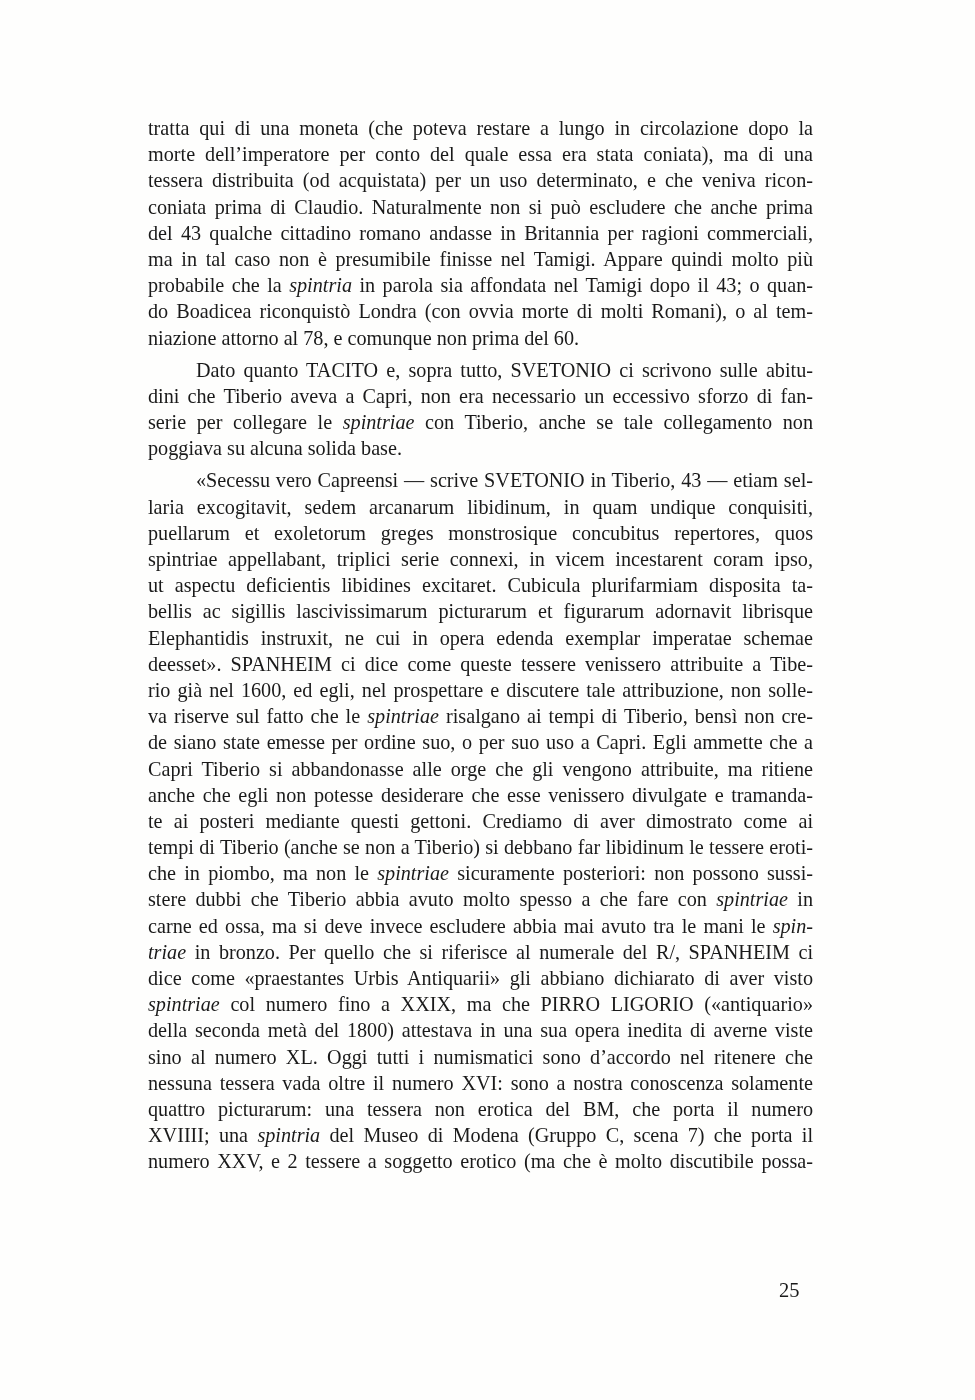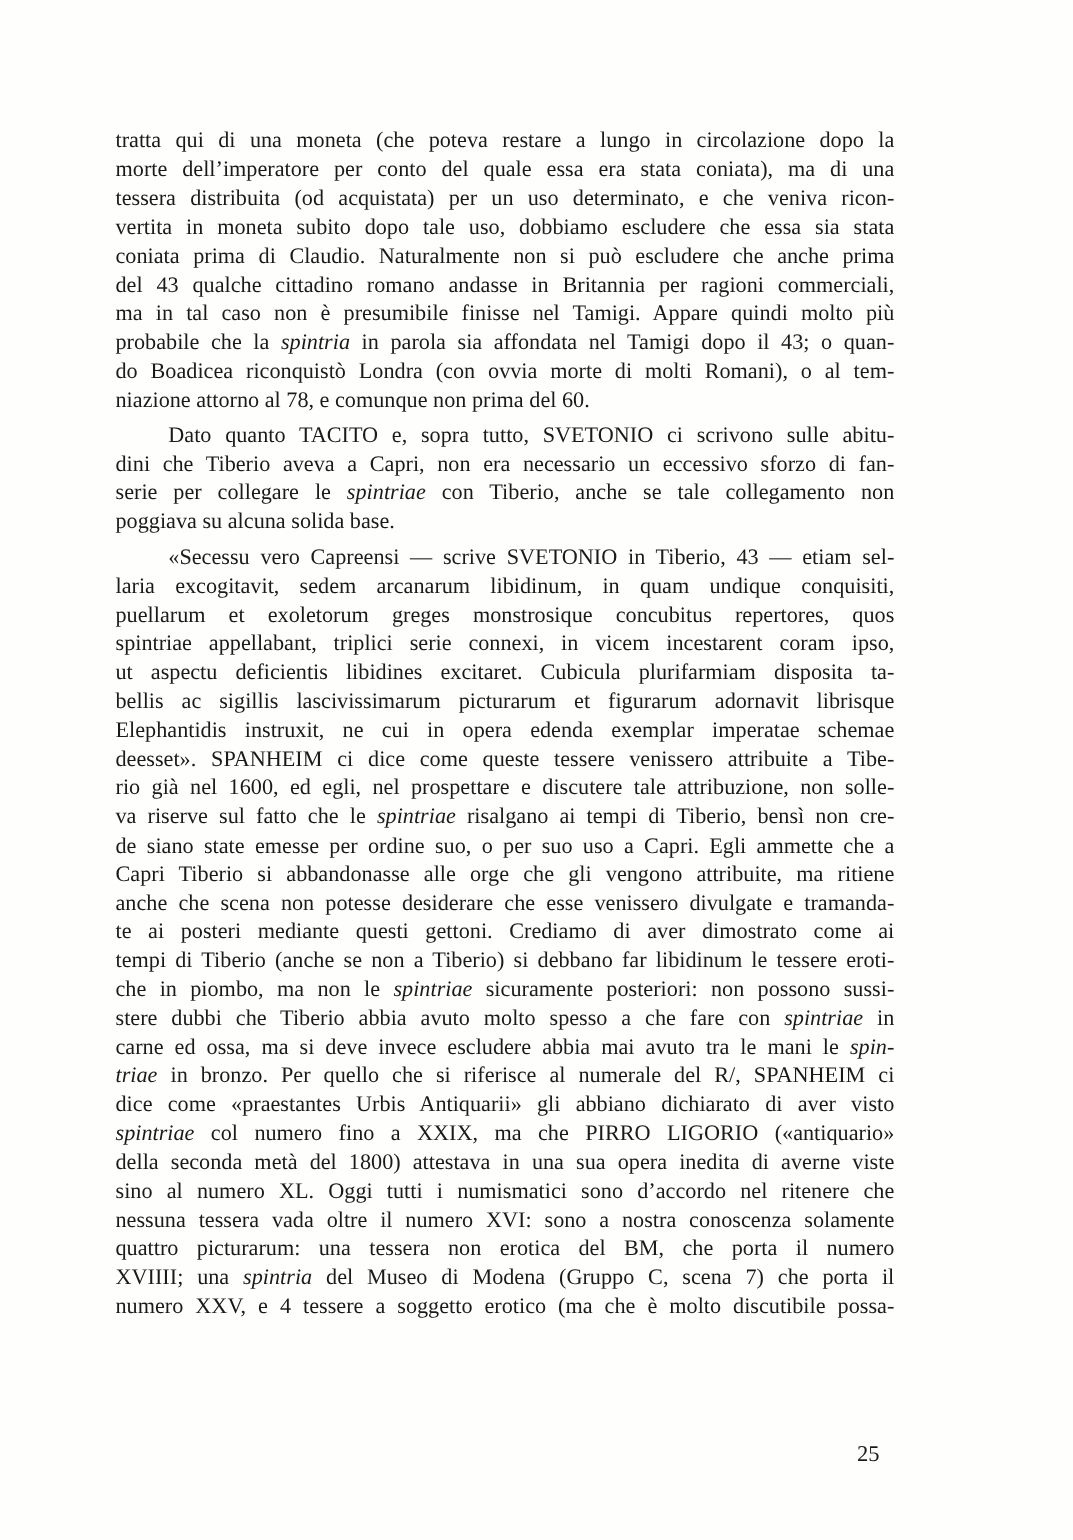--- a/index.html
+++ b/index.html
@@ -25,50 +25,49 @@
       color: #1a1a1a;
       text-align: justify;
       hyphens: manual;
     }
     .line {
       display: block;
       text-align: justify;
       text-align-last: justify;
       white-space: nowrap;
       height: 26.2px;
+      margin-left: 43px;
     }
     .line.last {
       text-align-last: left;
     }
     .line.indent {
       padding-left: 48px;
     }
     .gap {
       height: 6px;
     }
     em { font-style: italic; }
     .page-number {
       position: absolute;
       left: 779px;
       top: 1279px;
       font-family: "Liberation Serif", "DejaVu Serif", serif;
       font-size: 20.5px;
       color: #1a1a1a;
-      margin-top: 32px;
     }
   </style>
 </head>
 <body>
 
 <div class="page-text" id="body-text">
     <div class="paragraph">
       <span class="line"><span>tratta qui di una moneta (che poteva restare a lungo in circolazione dopo la</span></span>
       <span class="line"><span>morte dell’imperatore per conto del quale essa era stata coniata), ma di una</span></span>
       <span class="line"><span>tessera distribuita (od acquistata) per un uso determinato, e che veniva ricon-</span></span>
-      <span class="line"><span>vertita in moneta subito dopo tale uso, dobbiamo escludere che essa sia stata</span></span>
       <span class="line"><span>coniata prima di Claudio. Naturalmente non si può escludere che anche prima</span></span>
       <span class="line"><span>del 43 qualche cittadino romano andasse in Britannia per ragioni commerciali,</span></span>
       <span class="line"><span>ma in tal caso non è presumibile finisse nel Tamigi. Appare quindi molto più</span></span>
       <span class="line"><span>probabile che la </span><em>spintria</em><span> in parola sia affondata nel Tamigi dopo il 43; o quan-</span></span>
       <span class="line"><span>do Boadicea riconquistò Londra (con ovvia morte di molti Romani), o al tem-</span></span>
       <span class="line last"><span>niazione attorno al 78, e comunque non prima del 60.</span></span>
     </div>
     <div class="gap"></div>
     <div class="paragraph">
       <span class="line indent"><span>Dato quanto TACITO e, sopra tutto, SVETONIO ci scrivono sulle abitu-</span></span>
@@ -83,31 +82,31 @@
       <span class="line"><span>puellarum et exoletorum greges monstrosique concubitus repertores, quos</span></span>
       <span class="line"><span>spintriae appellabant, triplici serie connexi, in vicem incestarent coram ipso,</span></span>
       <span class="line"><span>ut aspectu deficientis libidines excitaret. Cubicula plurifarmiam disposita ta-</span></span>
       <span class="line"><span>bellis ac sigillis lascivissimarum picturarum et figurarum adornavit librisque</span></span>
       <span class="line"><span>Elephantidis instruxit, ne cui in opera edenda exemplar imperatae schemae</span></span>
       <span class="line"><span>deesset». SPANHEIM ci dice come queste tessere venissero attribuite a Tibe-</span></span>
       <span class="line"><span>rio già nel 1600, ed egli, nel prospettare e discutere tale attribuzione, non solle-</span></span>
       <span class="line"><span>va riserve sul fatto che le </span><em>spintriae</em><span> risalgano ai tempi di Tiberio, bensì non cre-</span></span>
       <span class="line"><span>de siano state emesse per ordine suo, o per suo uso a Capri. Egli ammette che a</span></span>
       <span class="line"><span>Capri Tiberio si abbandonasse alle orge che gli vengono attribuite, ma ritiene</span></span>
-      <span class="line"><span>anche che scena non potesse desiderare che esse venissero divulgate e tramanda-</span></span>
+      <span class="line"><span>anche che egli non potesse desiderare che esse venissero divulgate e tramanda-</span></span>
       <span class="line"><span>te ai posteri mediante questi gettoni. Crediamo di aver dimostrato come ai</span></span>
       <span class="line"><span>tempi di Tiberio (anche se non a Tiberio) si debbano far libidinum le tessere eroti-</span></span>
       <span class="line"><span>che in piombo, ma non le </span><em>spintriae</em><span> sicuramente posteriori: non possono sussi-</span></span>
       <span class="line"><span>stere dubbi che Tiberio abbia avuto molto spesso a che fare con </span><em>spintriae</em><span> in</span></span>
       <span class="line"><span>carne ed ossa, ma si deve invece escludere abbia mai avuto tra le mani le </span><em>spin-</em></span>
       <span class="line"><em>triae</em><span> in bronzo. Per quello che si riferisce al numerale del R/, SPANHEIM ci</span></span>
       <span class="line"><span>dice come «praestantes Urbis Antiquarii» gli abbiano dichiarato di aver visto</span></span>
       <span class="line"><em>spintriae</em><span> col numero fino a XXIX, ma che PIRRO LIGORIO («antiquario»</span></span>
       <span class="line"><span>della seconda metà del 1800) attestava in una sua opera inedita di averne viste</span></span>
       <span class="line"><span>sino al numero XL. Oggi tutti i numismatici sono d’accordo nel ritenere che</span></span>
       <span class="line"><span>nessuna tessera vada oltre il numero XVI: sono a nostra conoscenza solamente</span></span>
       <span class="line"><span>quattro picturarum: una tessera non erotica del BM, che porta il numero</span></span>
       <span class="line"><span>XVIIII; una </span><em>spintria</em><span> del Museo di Modena (Gruppo C, scena 7) che porta il</span></span>
-      <span class="line"><span>numero XXV, e 4 tessere a soggetto erotico (ma che è molto discutibile possa-</span></span>
+      <span class="line"><span>numero XXV, e 2 tessere a soggetto erotico (ma che è molto discutibile possa-</span></span>
     </div>
   </div>
 
 <div class="page-number">25</div>
 
 </body></html>

